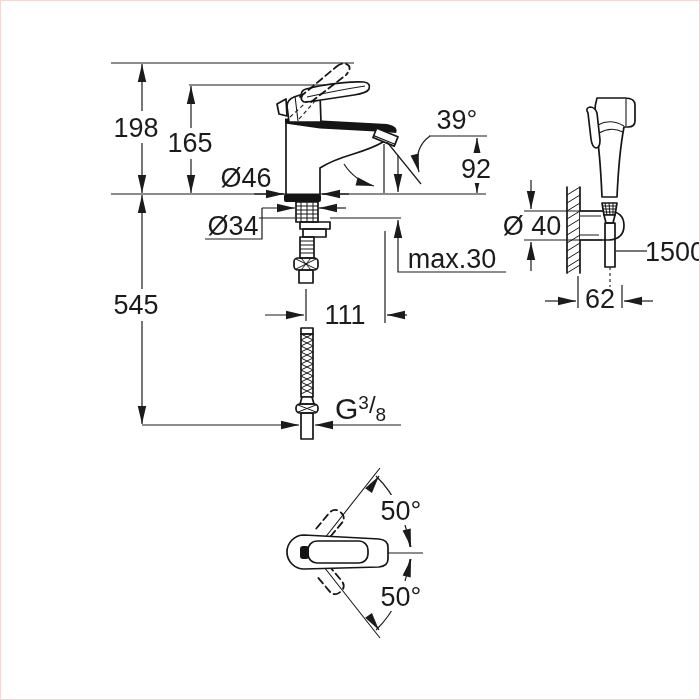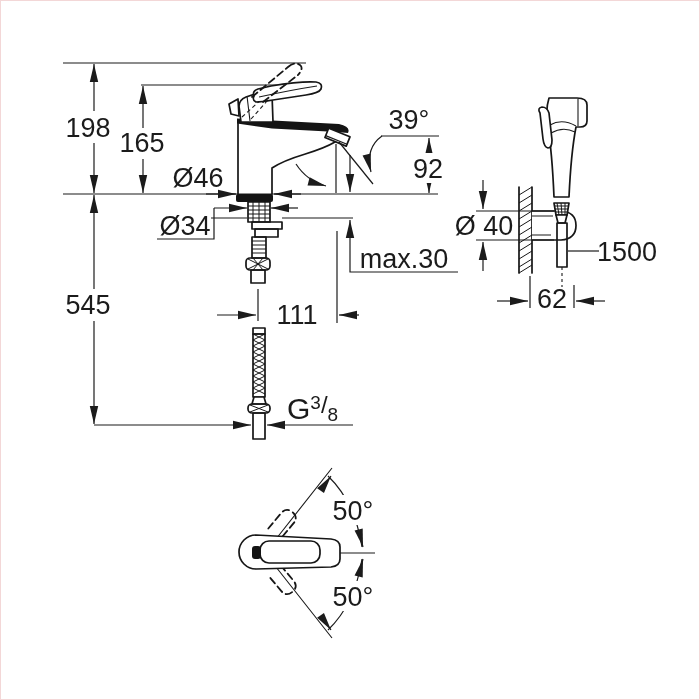--- a/index.html
+++ b/index.html
@@ -1,17 +1,17 @@
 <!DOCTYPE html>
 <html><head>
 <meta charset="utf-8">
 <style>
   html,body{margin:0;padding:0;background:#fff;}
   .stage{position:relative;width:700px;height:700px;background:#ffffff;
-         border:1px solid #f3d7d7;box-sizing:border-box;overflow:hidden;}
+         border:1px solid #f3d7d7;box-sizing:border-box;overflow:hidden;padding-left:48px;}
   svg{display:block;}
   text{font-family:"Liberation Sans","DejaVu Sans",sans-serif;
        fill:#1b1b1b;font-size:27px;}
   .sup{font-size:19px;}
   .sub{font-size:19px;}
   .thin{stroke:#1b1b1b;stroke-width:1.2;fill:none;}
   .thin2{stroke:#1b1b1b;stroke-width:1.1;fill:none;}
   .out{stroke:#161616;stroke-width:1.7;fill:none;stroke-linejoin:round;stroke-linecap:round;}
   .outf{stroke:#161616;stroke-width:1.7;fill:#ffffff;stroke-linejoin:round;}
   .dash{stroke:#161616;stroke-width:1.8;fill:none;stroke-dasharray:7 4;stroke-linecap:round;}

